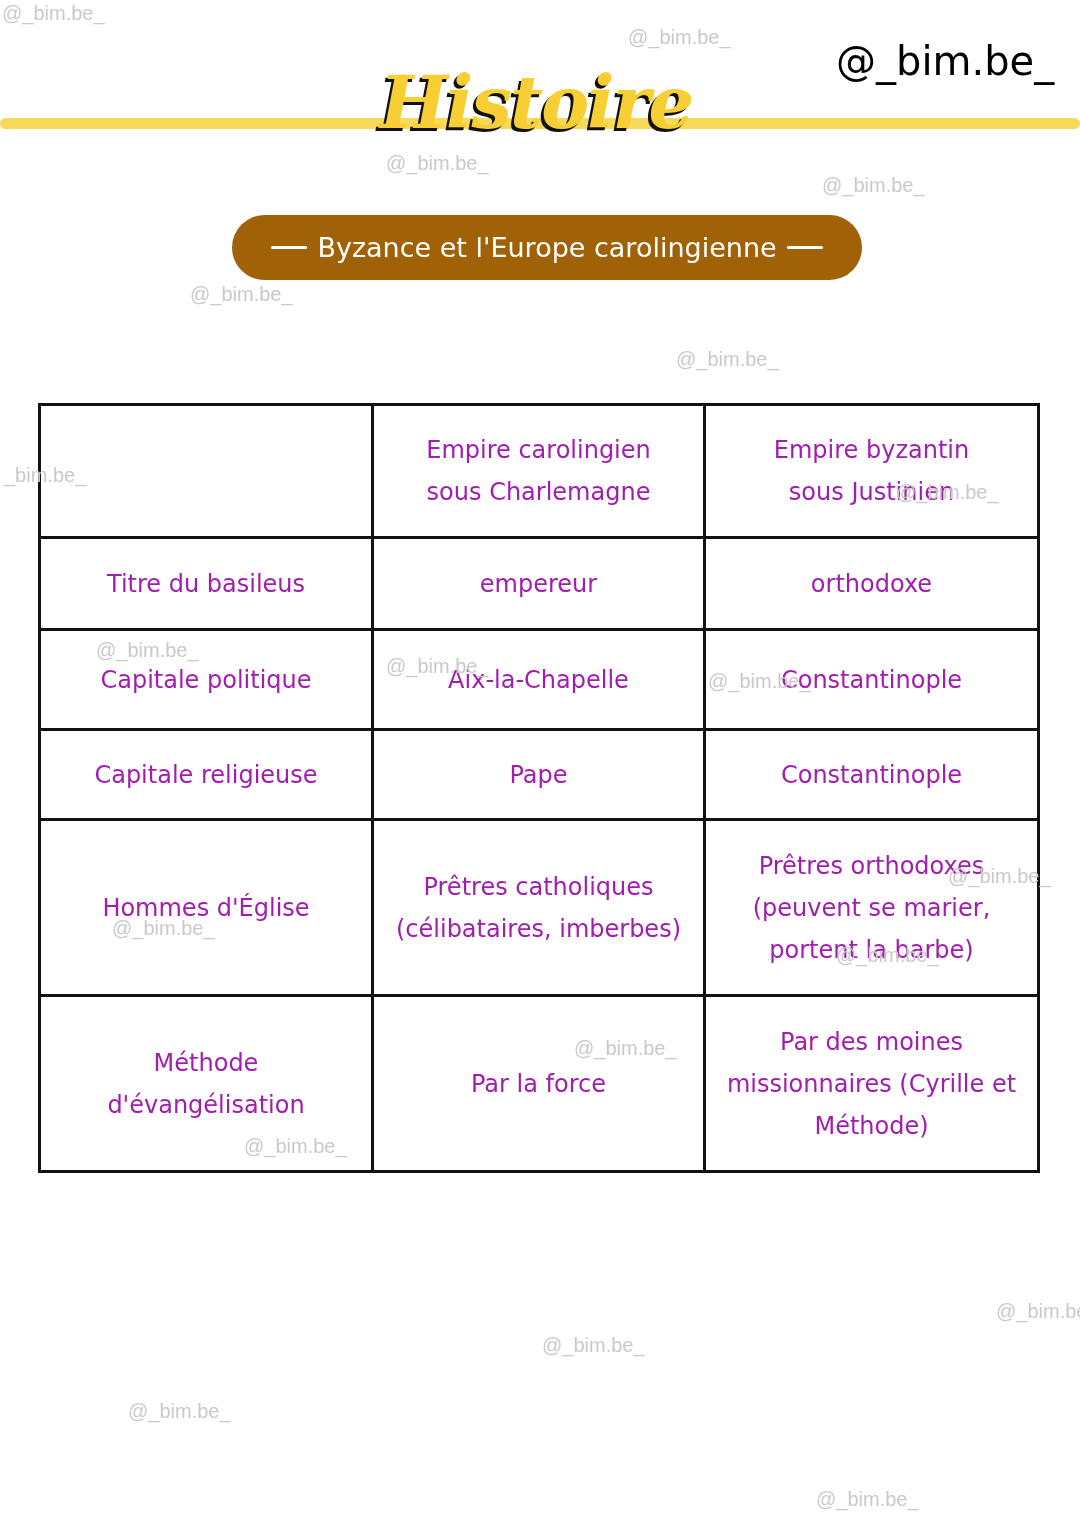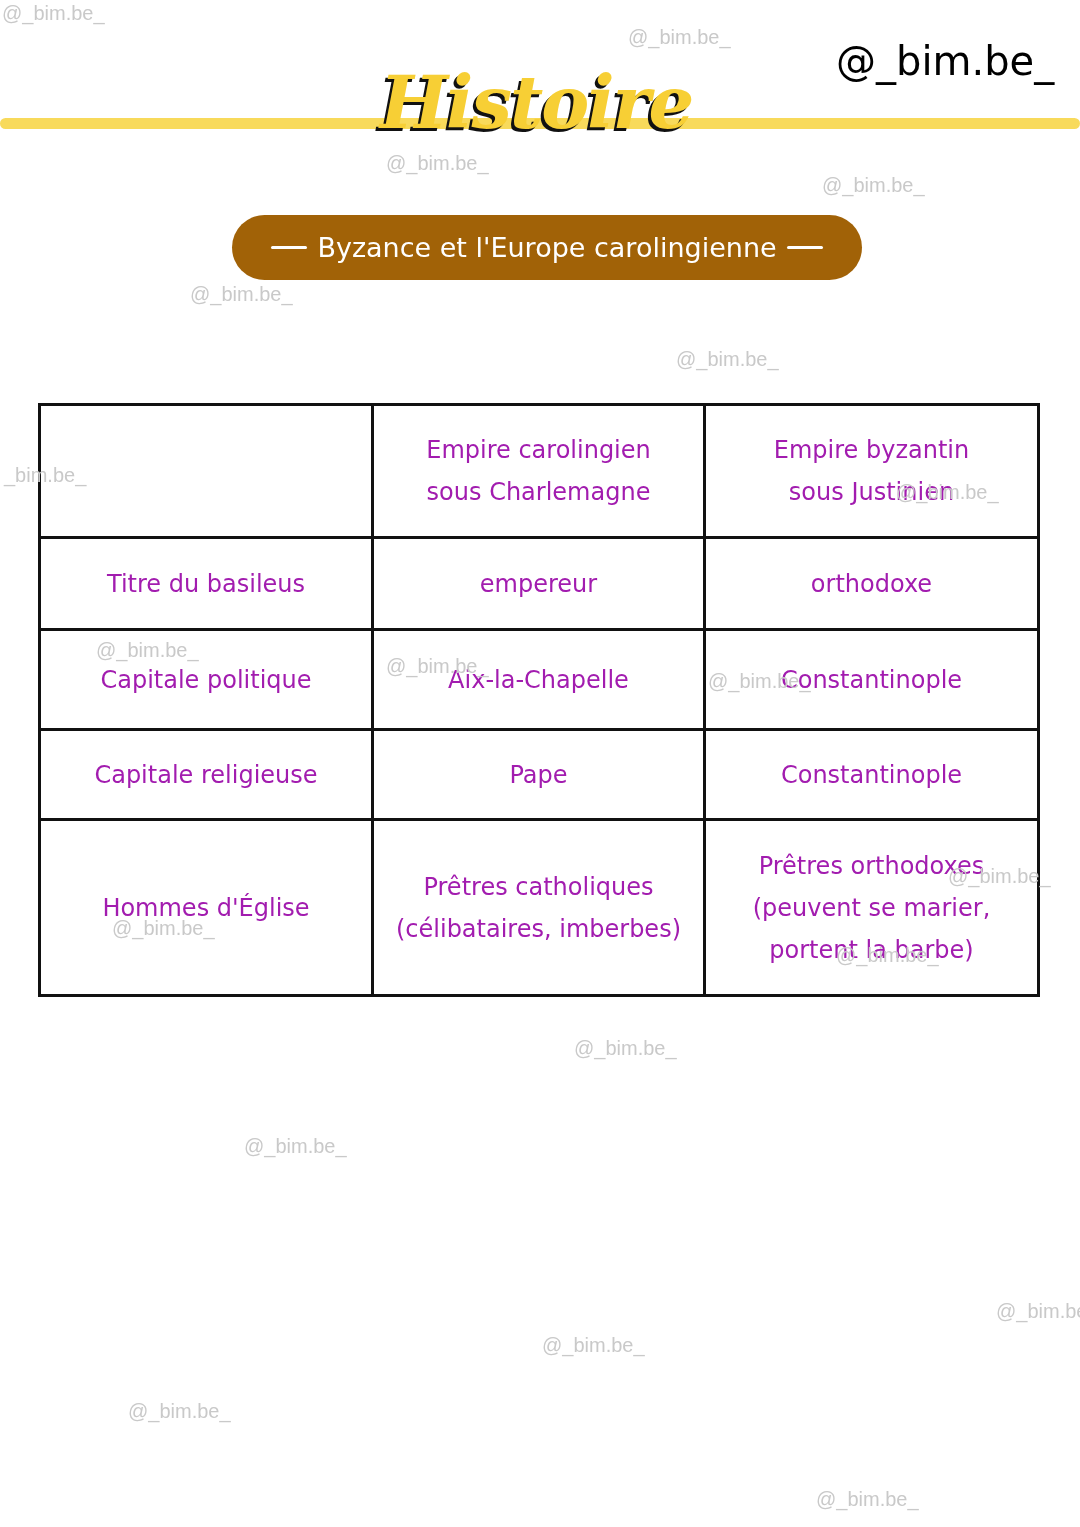--- a/index.html
+++ b/index.html
@@ -144,20 +144,28 @@
     <td>Constantinople</td>
   </tr>
   <tr style="height:176px">
     <td>Hommes d'Église</td>
     <td>Prêtres catholiques
 (célibataires, imberbes)</td>
     <td>Prêtres orthodoxes
 (peuvent se marier,
 portent la barbe)</td>
   </tr>
+  <tr style="height:176px">
+    <td>Méthode
+d'évangélisation</td>
+    <td>Par la force</td>
+    <td>Par des moines
+missionnaires (Cyrille et
+Méthode)</td>
+  </tr>
 </tbody>
   </table>
 
 <div id="watermark-layer">
     <div class="watermark" style="left: 2px; top: 2px;">@_bim.be_</div>
     <div class="watermark" style="left: 628px; top: 26px;">@_bim.be_</div>
     <div class="watermark" style="left: 386px; top: 152px;">@_bim.be_</div>
     <div class="watermark" style="left: 822px; top: 174px;">@_bim.be_</div>
     <div class="watermark" style="left: 190px; top: 283px;">@_bim.be_</div>
     <div class="watermark" style="left: 676px; top: 348px;">@_bim.be_</div>

